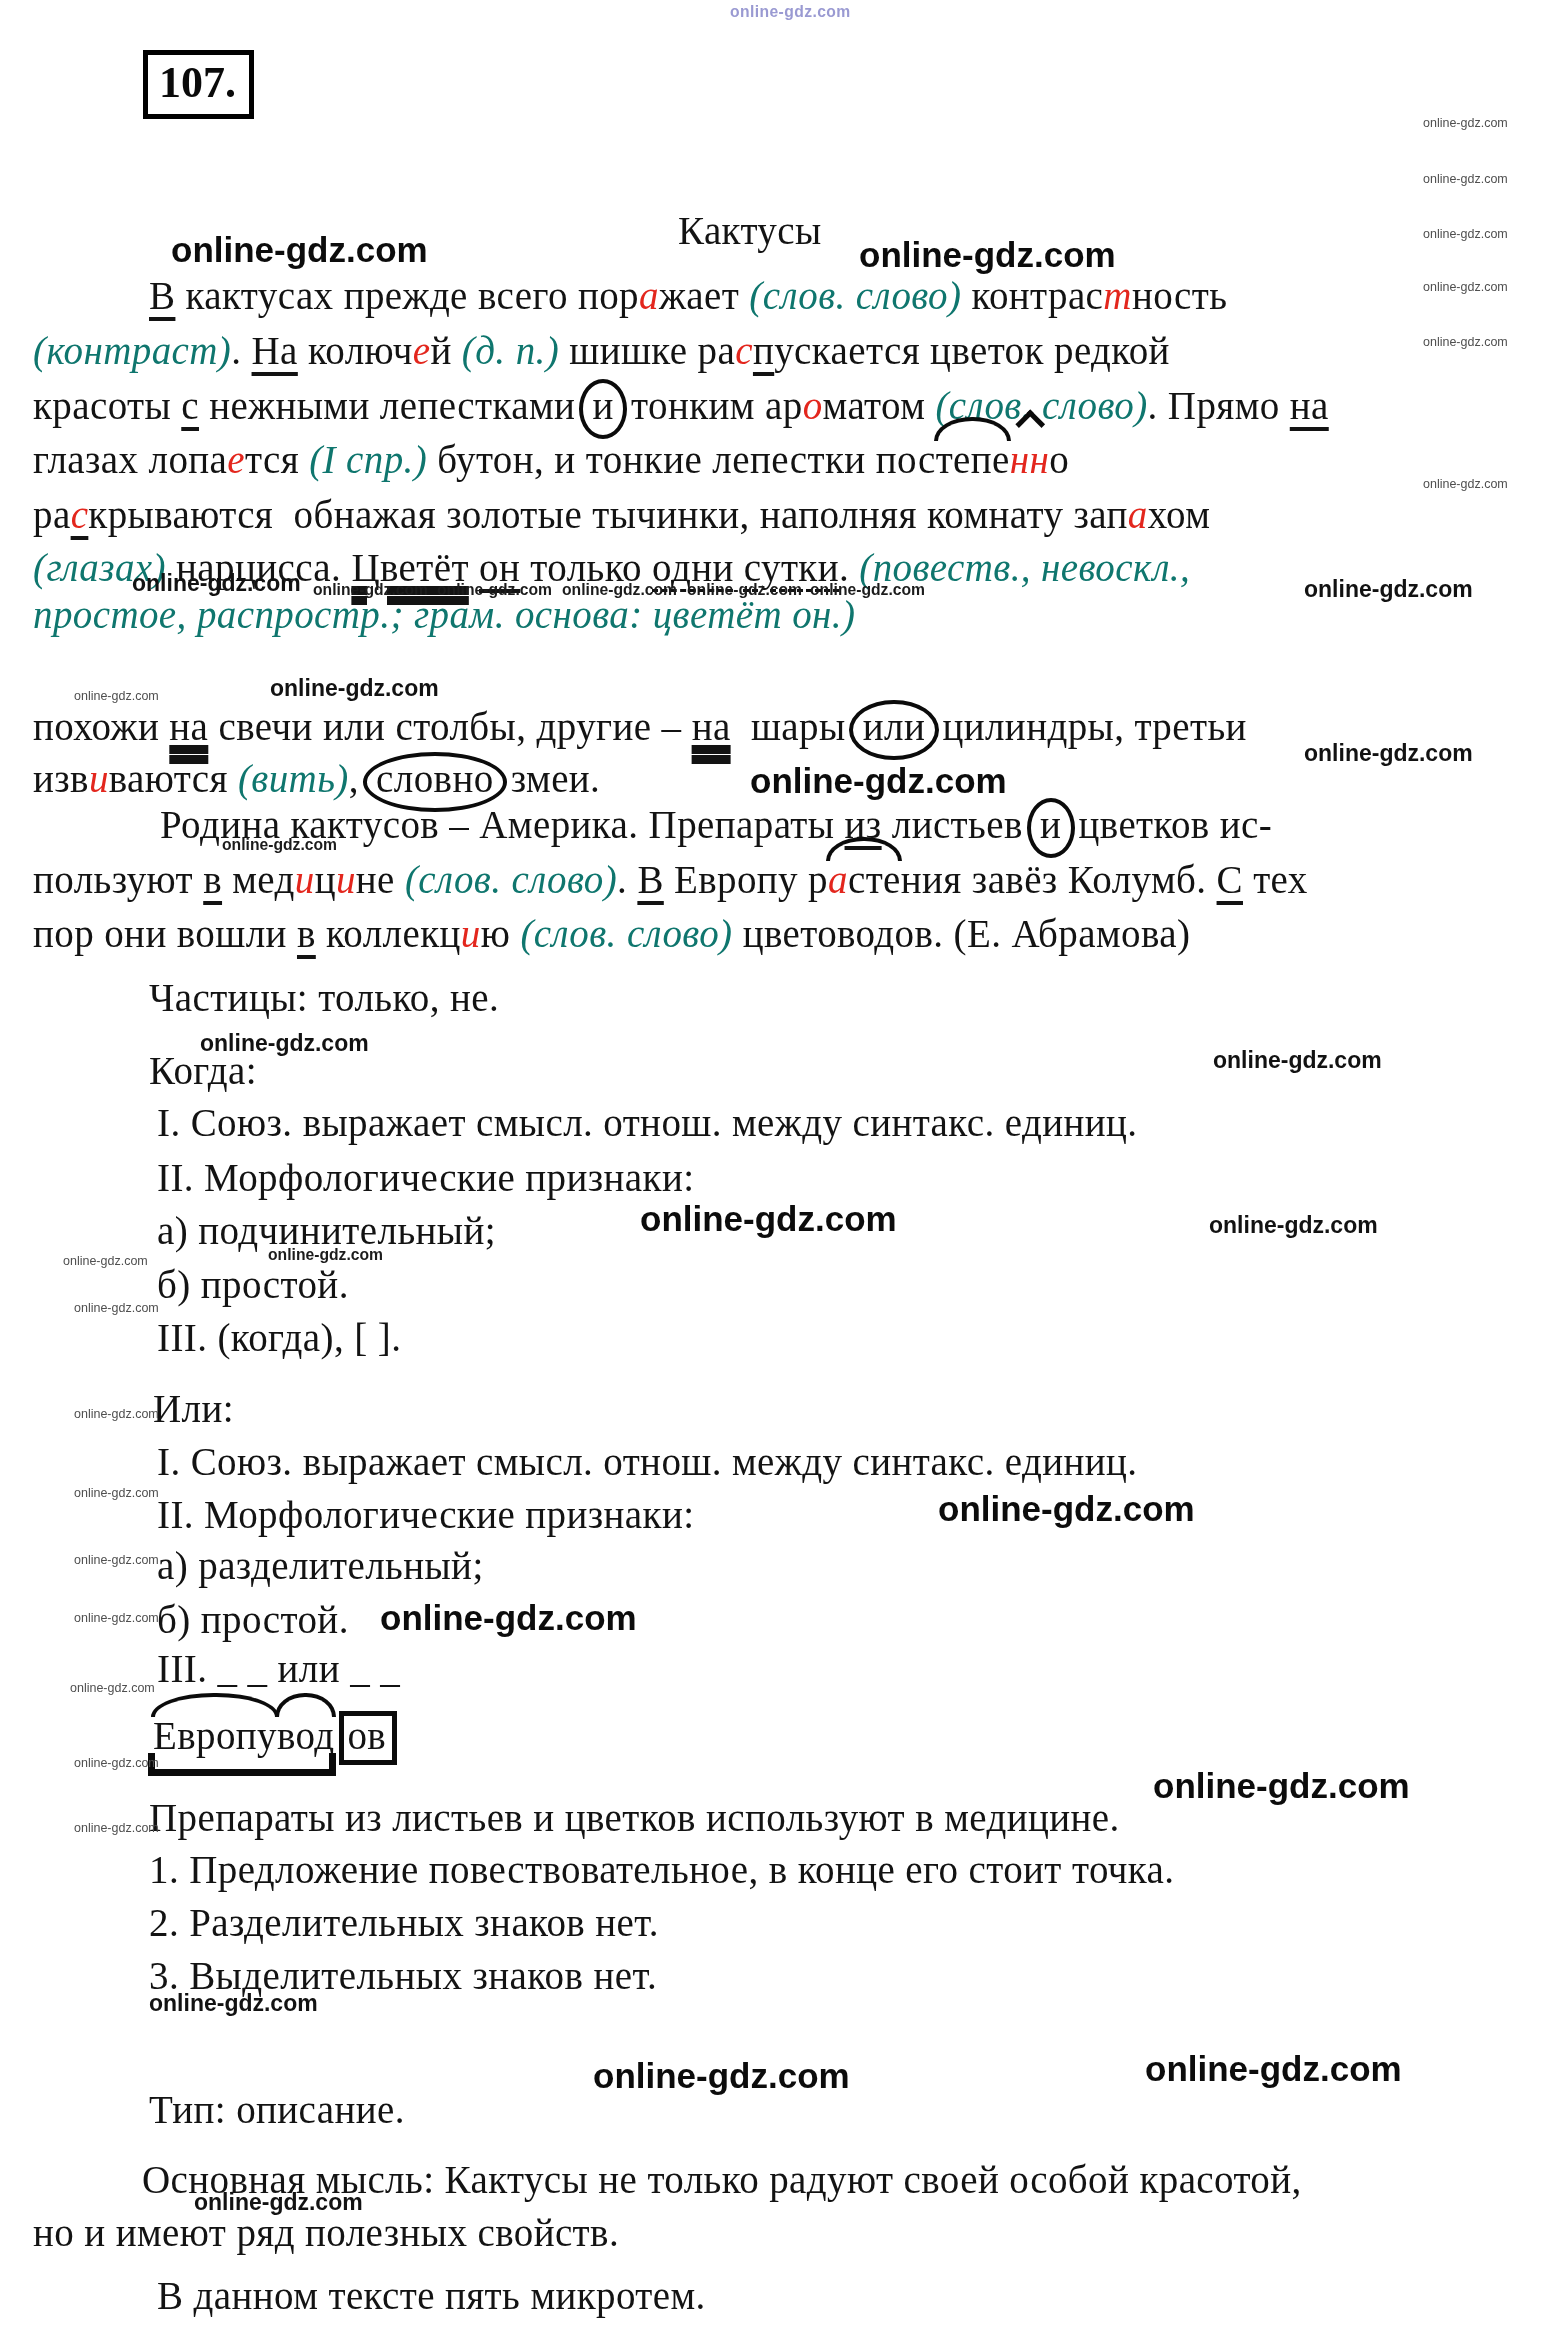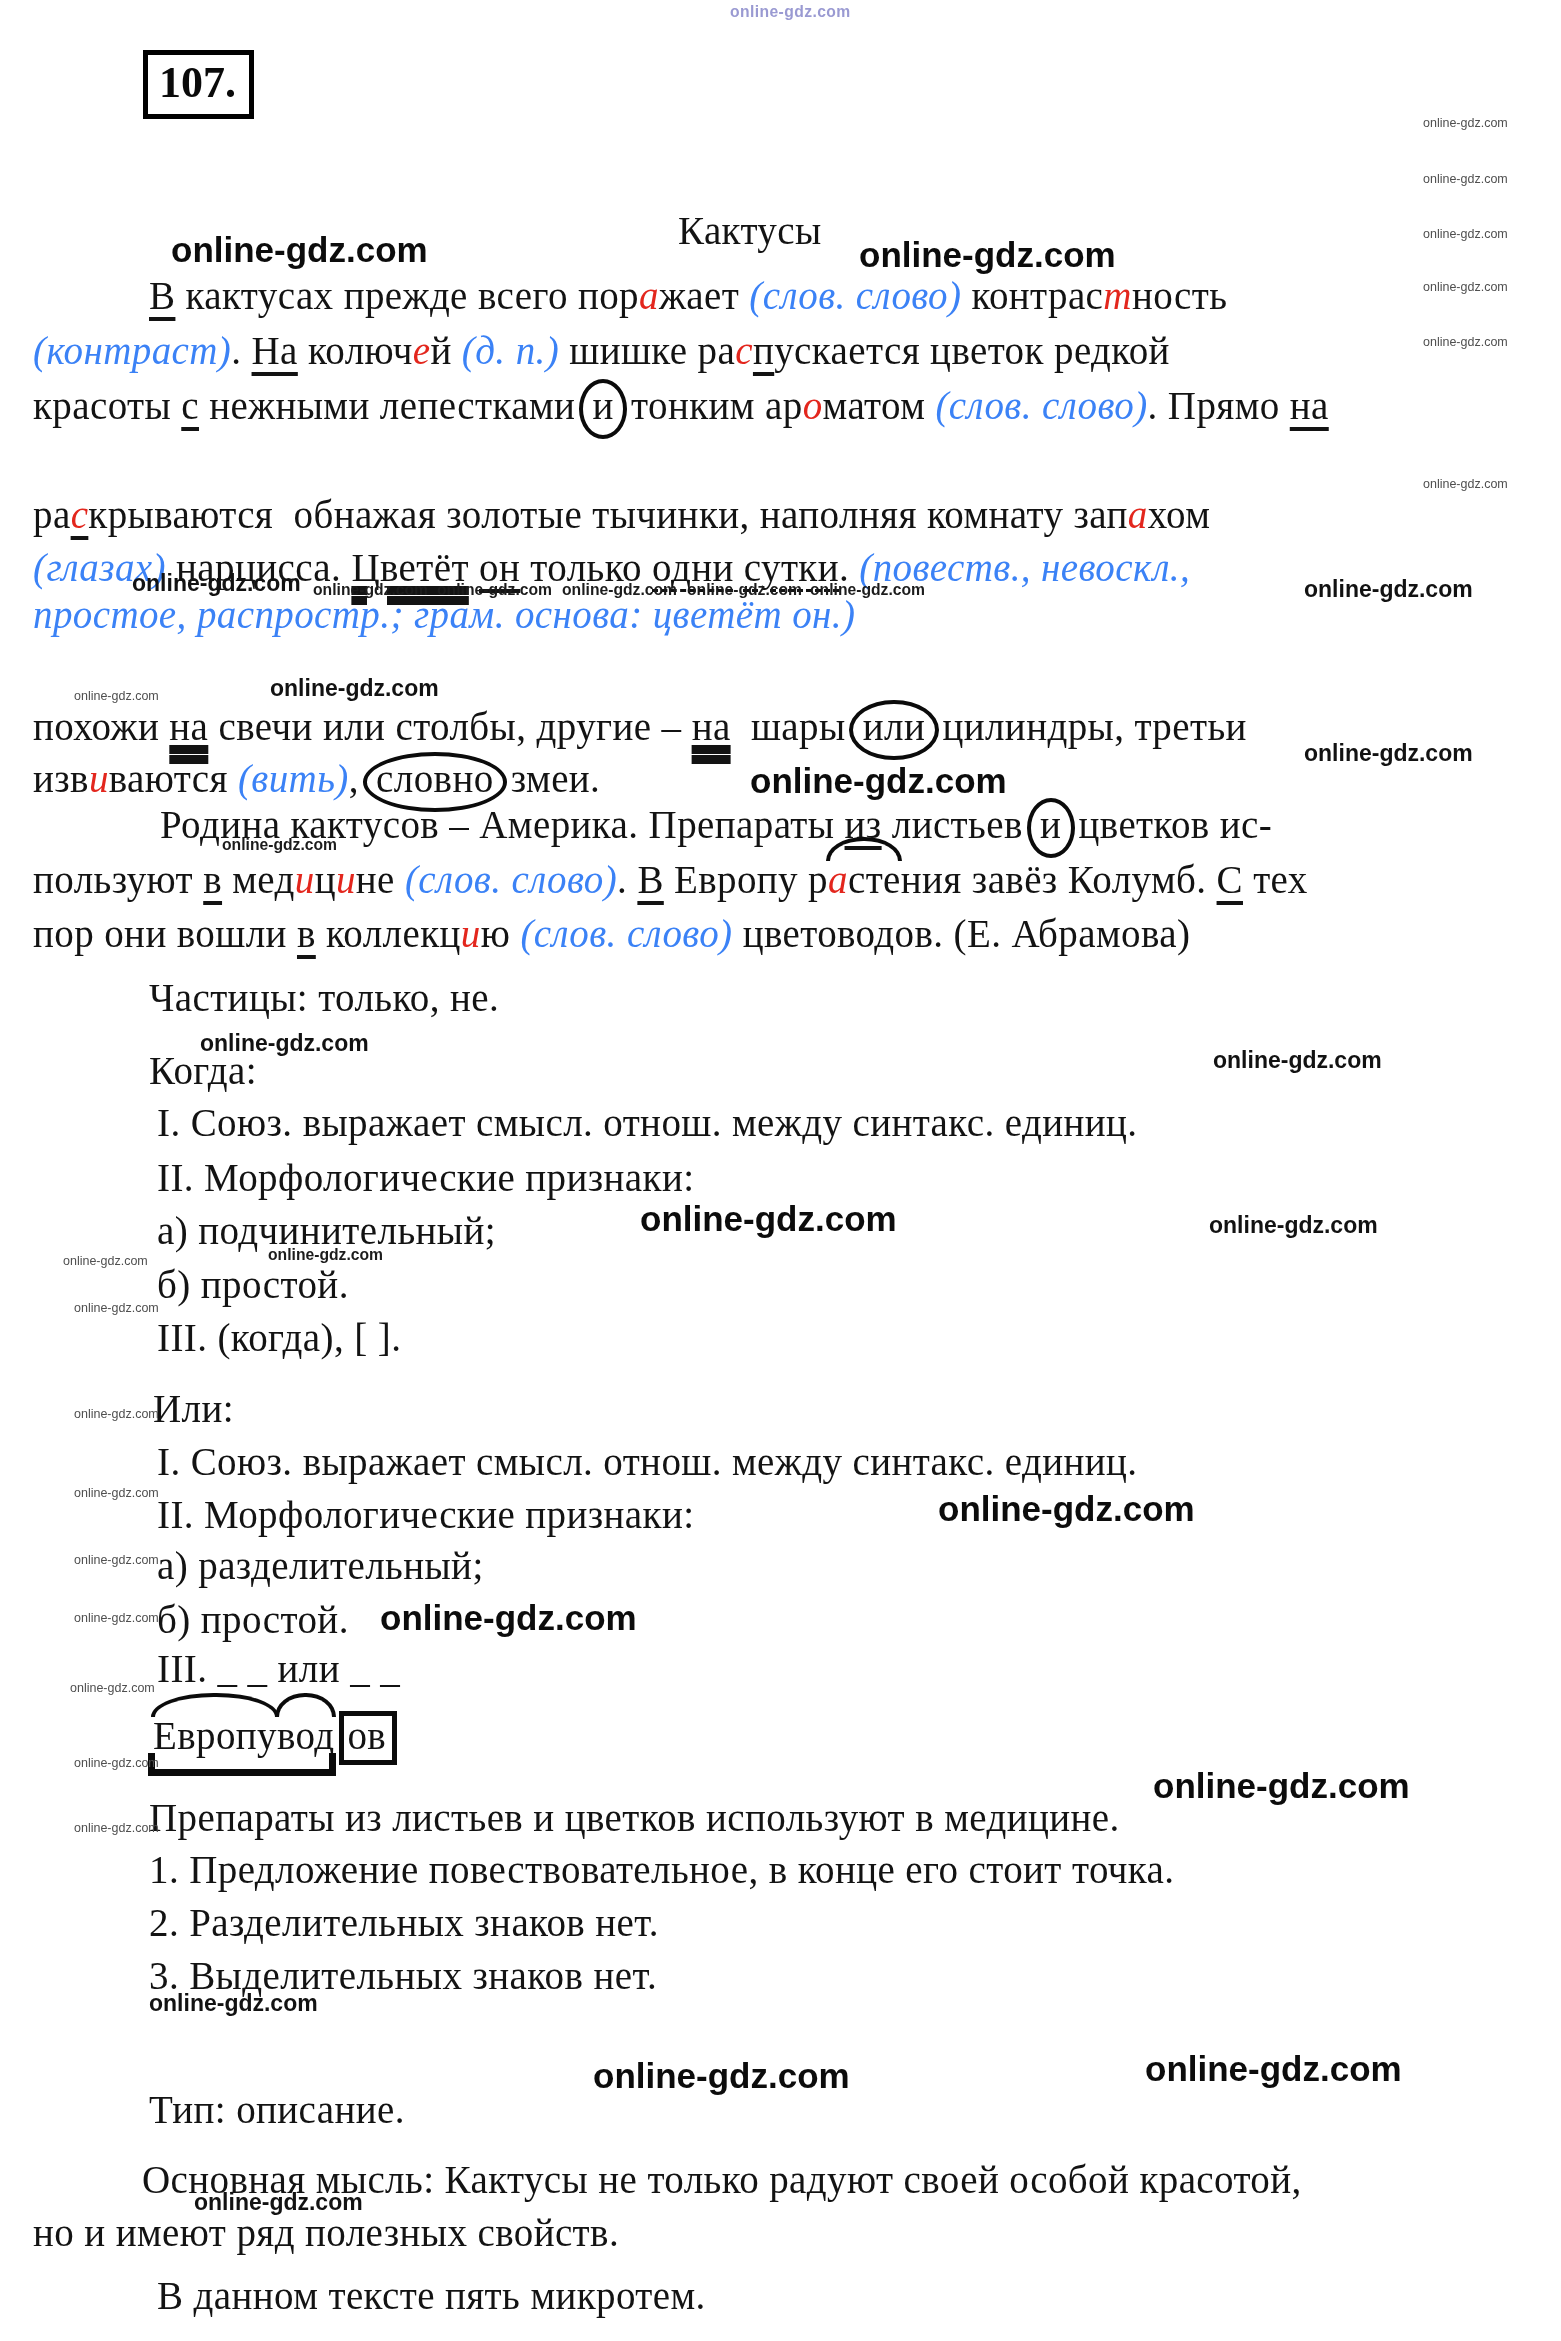--- a/index.html
+++ b/index.html
@@ -3,21 +3,21 @@
 <meta charset="utf-8">
 <style>
   html,body { margin:0; padding:0; background:#ffffff; }
   #page { position:relative; width:1562px; height:2342px; background:#ffffff; overflow:hidden;
           font-family:"Liberation Serif","DejaVu Serif",serif; }
 
   .line { position:absolute; white-space:nowrap; font-size:39px; line-height:52px;
           color:#131313; letter-spacing:0.4px; }
 
   .r  { color:#e3261d; font-style:italic; }
-  .g  { color:#3b82f6; font-style:italic; }
+  .g  { color:#0f766e; font-style:italic; }
 
   .u  { text-decoration:underline; text-decoration-thickness:3.9px; text-underline-offset:7.8px; text-decoration-color:#131313; }
   .uu { text-decoration:underline double; text-decoration-thickness:9.4px; text-underline-offset:4.7px; text-decoration-color:#131313; }
   .ud { text-decoration:underline dashed; text-decoration-thickness:3.1px; text-underline-offset:7.8px; text-decoration-color:#131313; }
 
   .circ { display:inline-block; border:4.7px solid #0b0b0b; border-radius:50%;
           padding:3.1px 9.4px 7.8px; margin:-7.8px -6.3px -11px -6.3px; line-height:1.05; }
   .circ-big { display:inline-block; border:5.5px solid #0b0b0b; border-radius:50%;
           padding:4.7px 14px 11px; margin:-11px -9.4px -14px -9.4px; line-height:1.05; }
 
@@ -64,20 +64,23 @@
   </div>
 
   <div class="line" style="left:33px; top:325px">
     <span class="g">(контраст)</span><span>. </span><span class="u">На</span><span> колюч</span><span class="r">е</span><span>й </span><span class="g">(д. п.)</span><span> шишке ра</span><span class="r">с</span><span class="u">п</span><span>ускается цветок редкой</span>
   </div>
 
   <div class="line" style="left:33px; top:380px">
     <span>красоты </span><span class="u">с</span><span> нежными лепестками </span><span class="circ">и</span><span> тонким ар</span><span class="r">о</span><span>матом </span><span class="g">(слов. слово)</span><span>. Прямо </span><span class="u">на</span>
   </div>
 
+  <div class="line" style="left:33px; top:434px">
+    <span>глазах лопа</span><span class="r">е</span><span>тся </span><span class="g">(I спр.)</span><span> бутон, и тонкие лепестки пос</span><span class="arc">тепе</span><span class="r caret">нн</span><span>о</span>
+  </div>
 
   <div class="line" style="left:33px; top:489px">
     <span>ра</span><span class="r u">с</span><span>крываются &nbsp;обнажая золотые тычинки, наполняя комнату зап</span><span class="r">а</span><span>хом</span>
   </div>
 
   <div class="line" style="left:33px; top:542px">
     <span class="g">(глазах)</span><span> нарцисса. </span><span class="uu">Цветёт</span><span> </span><span class="u">он</span><span> только </span><span class="ud">одни</span><span> </span><span class="ud">сутки</span><span>. </span><span class="g">(повеств., невоскл.,</span>
   </div>
 
   <div class="line" style="left:33px; top:589px">

